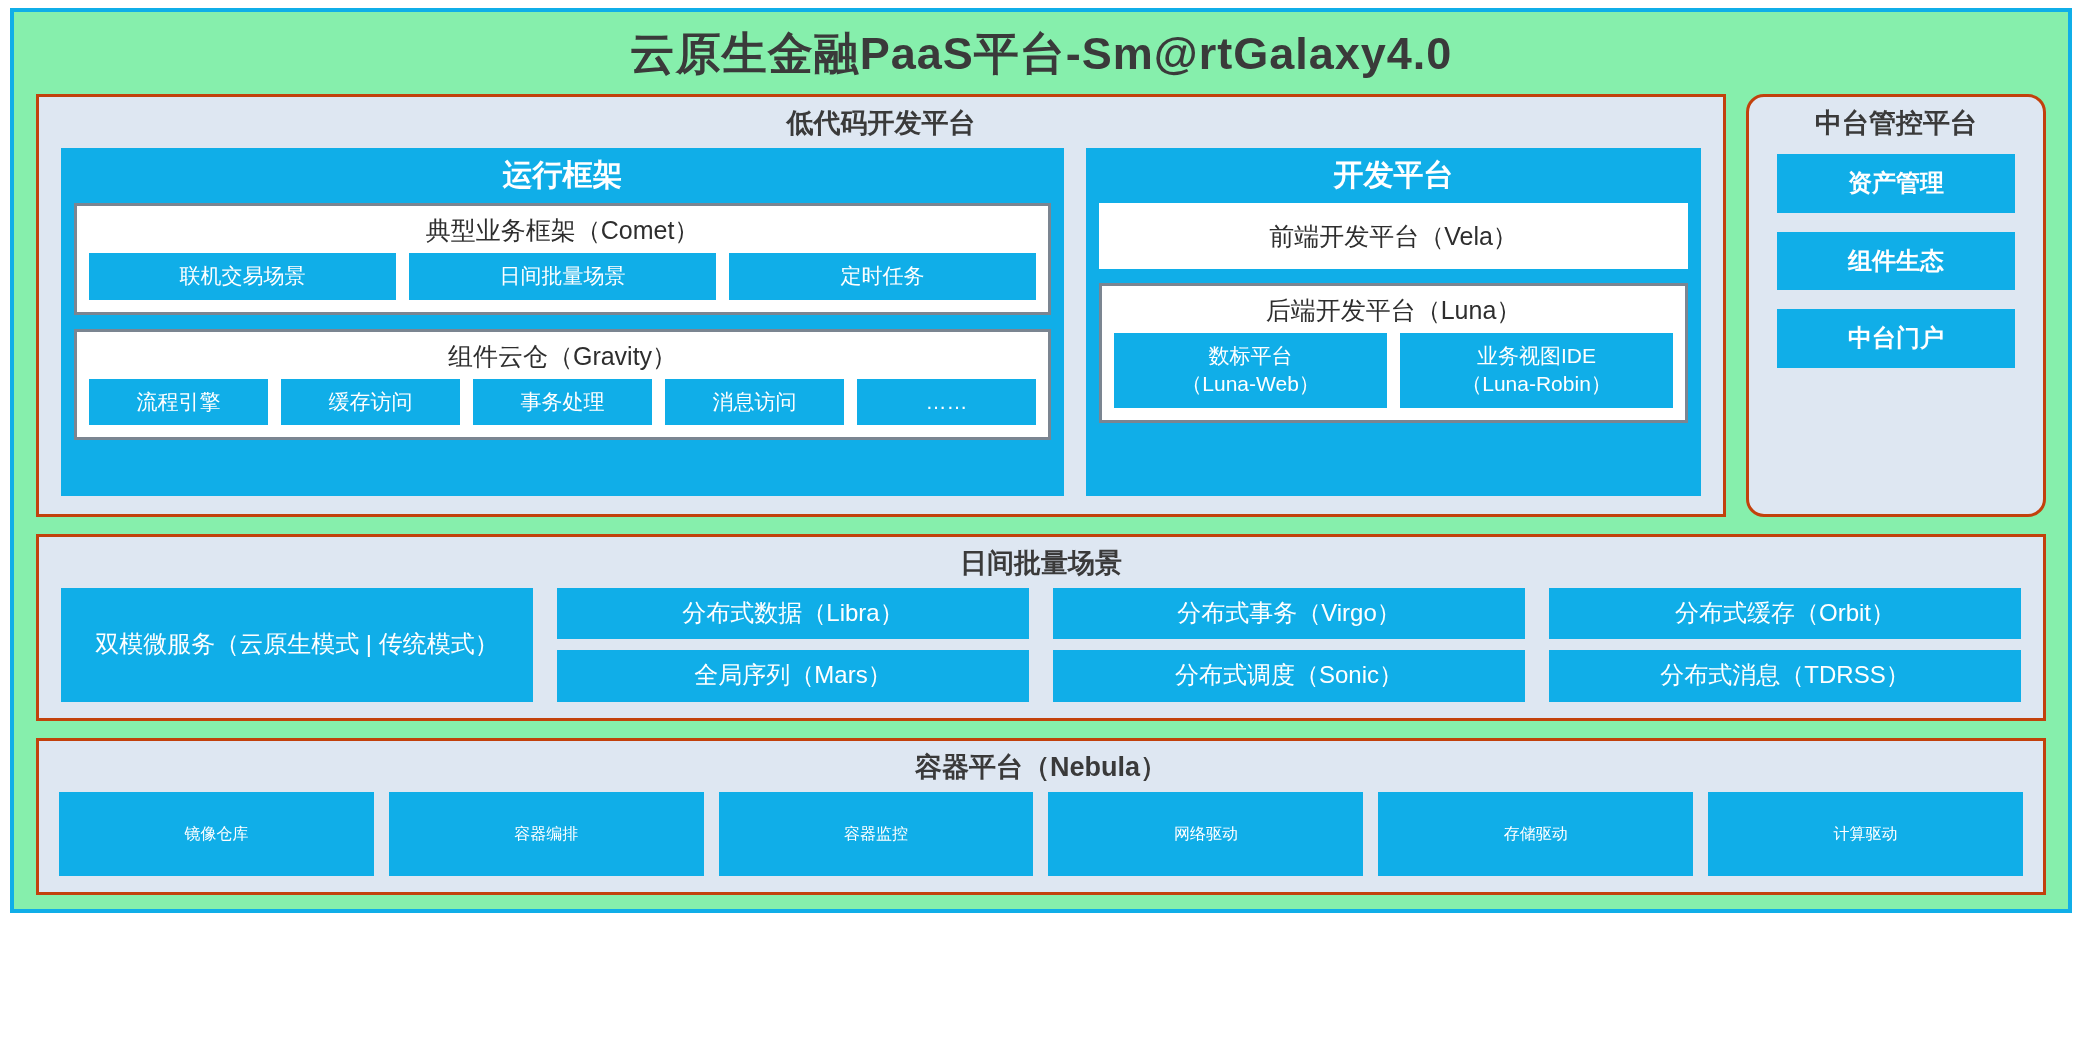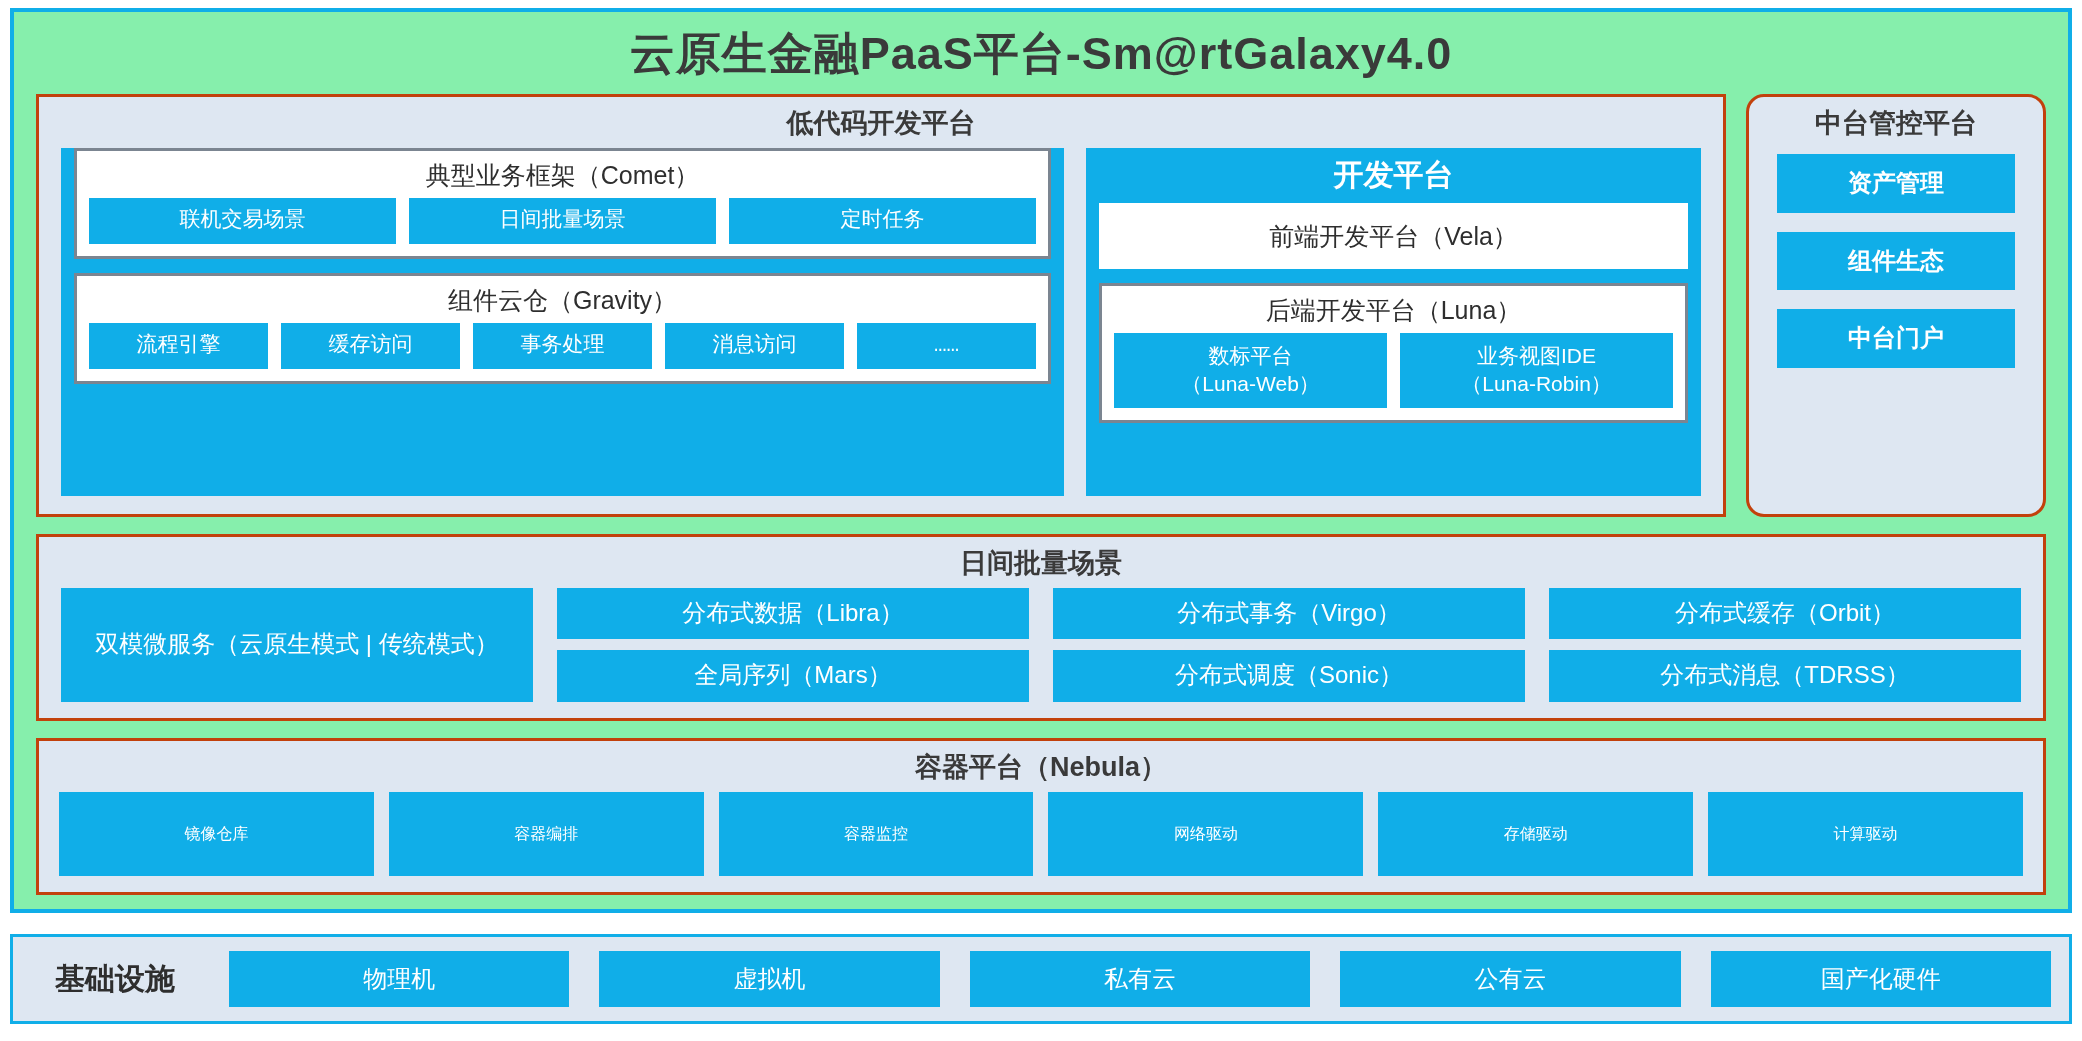--- a/index.html
+++ b/index.html
@@ -115,21 +115,20 @@
   .chip {
     background: #10AEE8;
     color: #ffffff;
     font-size: 21px;
     text-align: center;
     padding: 10px 24px;
     flex: 1 1 0;
     line-height: 1.25;
     white-space: nowrap;
     overflow: hidden;
-    font-family: Liberation Mono, monospace;
   }
 
   .vela-box {
     background: #ffffff;
     text-align: center;
     font-size: 25px;
     color: #2E2E2E;
     padding: 18px 6px;
     line-height: 1.2;
   }
@@ -261,20 +260,21 @@
     <div class="app-title">云原生金融PaaS平台-Sm@rtGalaxy4.0</div>
 
     <div class="row-top">
 
       <div class="panel lowcode">
         <div class="panel-title">低代码开发平台</div>
 
         <div class="lowcode-body">
 
           <div class="bluecard runtime">
+            <div class="bluecard-title">运行框架</div>
 
             <div class="whitebox" style="margin-bottom:14px;">
               <div class="whitebox-title">典型业务框架（Comet）</div>
               <div class="chip-row">
                 <div class="chip">联机交易场景</div>
                 <div class="chip">日间批量场景</div>
                 <div class="chip">定时任务</div>
               </div>
             </div>
 
@@ -360,24 +360,14 @@
         <div class="container-cell">容器编排</div>
         <div class="container-cell">容器监控</div>
         <div class="container-cell">网络驱动</div>
         <div class="container-cell">存储驱动</div>
         <div class="container-cell">计算驱动</div>
       </div>
     </div>
 
   </div>
 
-  <div class="infra">
-    <div class="infra-label">基础设施</div>
-    <div class="infra-items">
-      <div class="infra-cell">物理机</div>
-      <div class="infra-cell">虚拟机</div>
-      <div class="infra-cell">私有云</div>
-      <div class="infra-cell">公有云</div>
-      <div class="infra-cell">国产化硬件</div>
-    </div>
-  </div>
 
 </div>
 
 </body></html>

